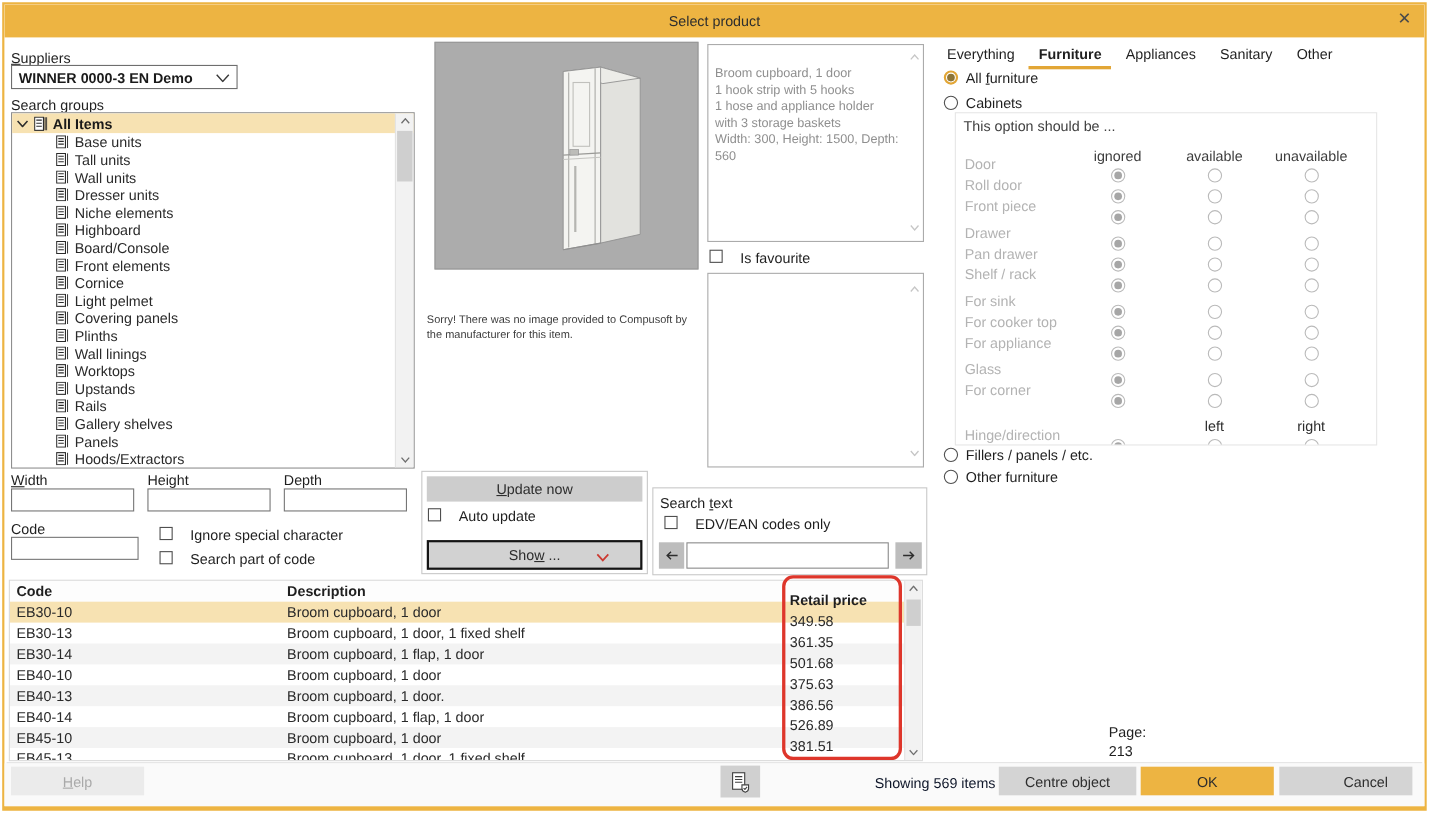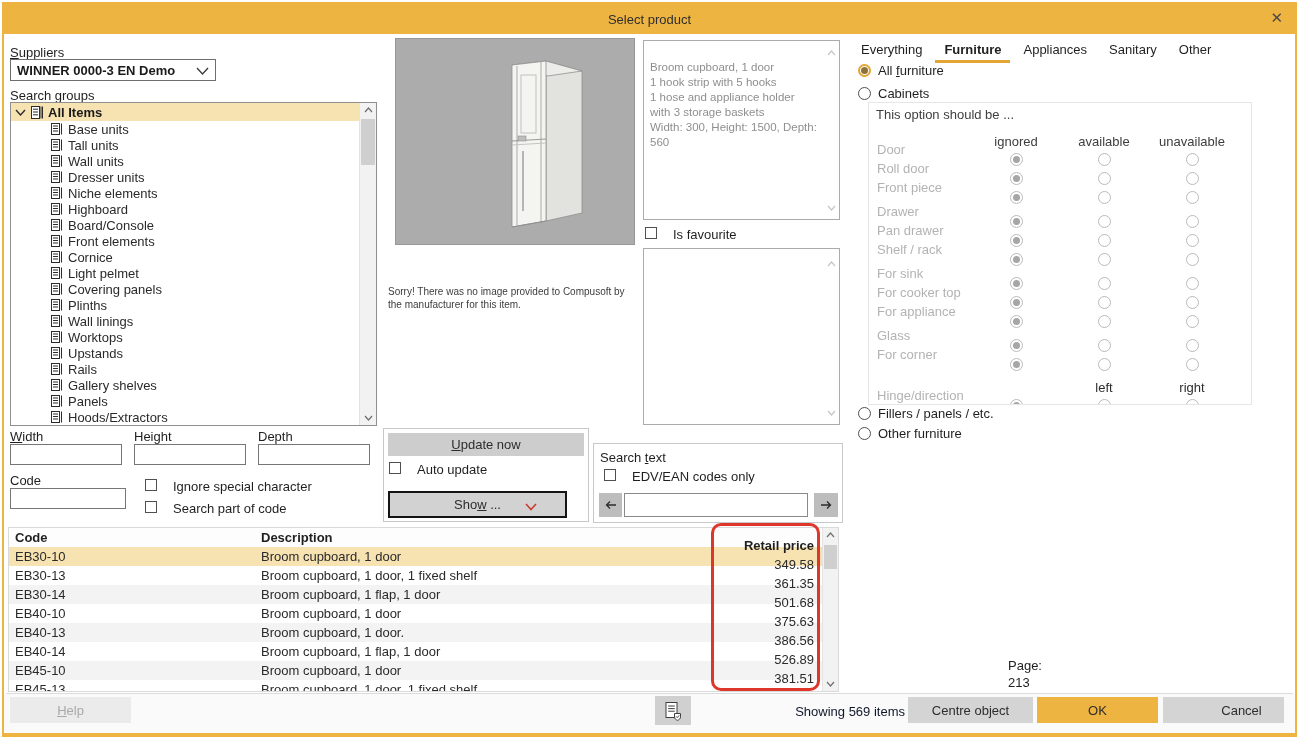--- a/index.html
+++ b/index.html
@@ -44,21 +44,21 @@
   
   .img-box{position:absolute;left:391px;top:34px;width:240px;height:207px;background:#ACACAC;border:1px solid #979797;}
   .no-image{position:absolute;left:384px;top:282px;width:250px;font-size:10px;color:#3d3d3d;line-height:1.25;}
   .desc-box{position:absolute;left:639px;top:36px;width:197px;height:180px;border:1px solid #ABABAB;background:#fff;
     font-size:11.5px;color:#8f8f8f;line-height:1.3;padding:4px 18px 4px 6px;white-space:pre-line;}
   .empty-box{position:absolute;left:639px;top:244px;width:197px;height:177px;border:1px solid #ABABAB;background:#fff;}
   .mini-up{position:absolute;right:3px;top:4px;}
   .mini-down{position:absolute;right:3px;bottom:4px;}
   .update-box{position:absolute;left:379px;top:424px;width:206px;height:94px;border:1px solid #C8C8C8;}
   .btn-update{left:4px;top:4px;width:196px;height:23px;background:#CDCDCD;}
-  .btn-show{left:4px;top:62px;width:179px;height:27px;background:#D2D2D2;border:2px solid #141414;}
+  .btn-show{left:4px;top:62px;width:196px;height:27px;background:#D2D2D2;border:2px solid #141414;}
   .btn-show svg{position:absolute;right:28px;top:10px;}
   .search-box{position:absolute;left:589px;top:439px;width:250px;height:80px;border:1px solid #C8C8C8;}
   .nav-btn{width:23px;height:24px;background:#BDBDBD;display:flex;align-items:center;justify-content:center;position:absolute;top:49px;}
 
   
   #filter-tabs{position:absolute;left:848px;top:36px;display:flex;gap:4px;}
   .tab{font-size:13px;color:#1f1f1f;padding:2px 9px 3px;border-bottom:3px solid transparent;}
   .tab.active{font-weight:700;border-bottom-color:var(--accent-deep,#E2A636);}
   .options-box{position:absolute;left:864px;top:98px;width:384px;height:303px;background:#fff;
     border:1px solid #E6E6E6;padding-top:4px;overflow:hidden;}
@@ -73,21 +73,21 @@
   .page-ind{position:absolute;left:1004px;top:654px;font-size:13px;color:#1f1f1f;line-height:1.3;}
 
   
   .results{position:absolute;left:4px;top:523px;width:831px;height:165px;border:1px solid #DADADA;background:#fff;overflow:hidden;}
   .thead{display:flex;height:19px;align-items:center;font-size:13px;font-weight:700;color:#1f1f1f;background:#FDFDFD;width:813px;}
   .trow{display:flex;height:19px;align-items:center;font-size:13px;color:#2a2a2a;width:813px;}
   .trow:nth-child(odd){background:#F3F3F3;}
   .trow.sel{background:var(--selection,#F7E2B2);}
   .c-code{flex:0 0 252px;padding-left:6px;}
   .c-desc{flex:1 1 auto;}
-  .c-price{flex:0 0 104px;text-align:right;padding-right:8px;margin-top:16px;}
+  .c-price{flex:0 0 104px;text-align:left;padding-right:8px;margin-top:16px;}
   .red-box{position:absolute;left:707px;top:519px;width:109px;height:168px;border:3px solid var(--annotation,#DE362B);
     border-radius:10px;z-index:6;pointer-events:none;}
 
   
   .footer-line{position:absolute;left:2px;right:2px;top:689px;height:1px;background:#DCDCDC;}
   .footer{position:absolute;left:0;right:0;top:690px;bottom:0;background:#FAFAFA;}
   .btn-help{left:6px;top:3px;width:121px;height:26px;background:#EBEBEB;color:#A9A9A9;}
   .btn-doc{left:651px;top:2px;width:36px;height:29px;background:#D0D0D0;}
   .showing{position:absolute;left:696px;top:10px;width:205px;text-align:right;font-size:13px;color:#0f172a;}
   .btn-centre{left:904px;top:3px;width:125px;height:26px;background:#D4D4D4;}

